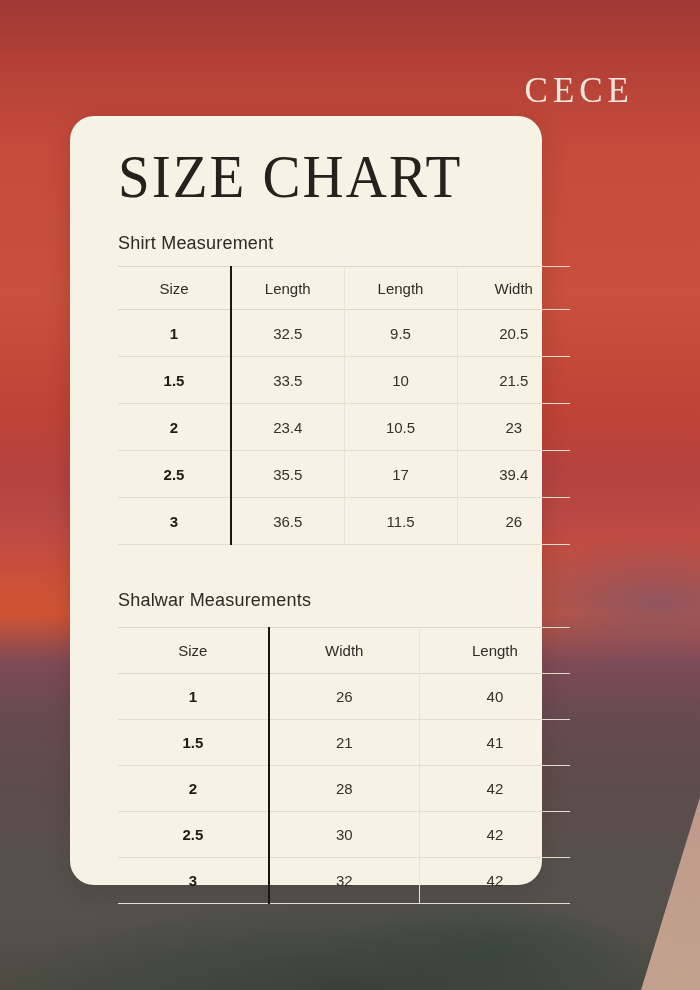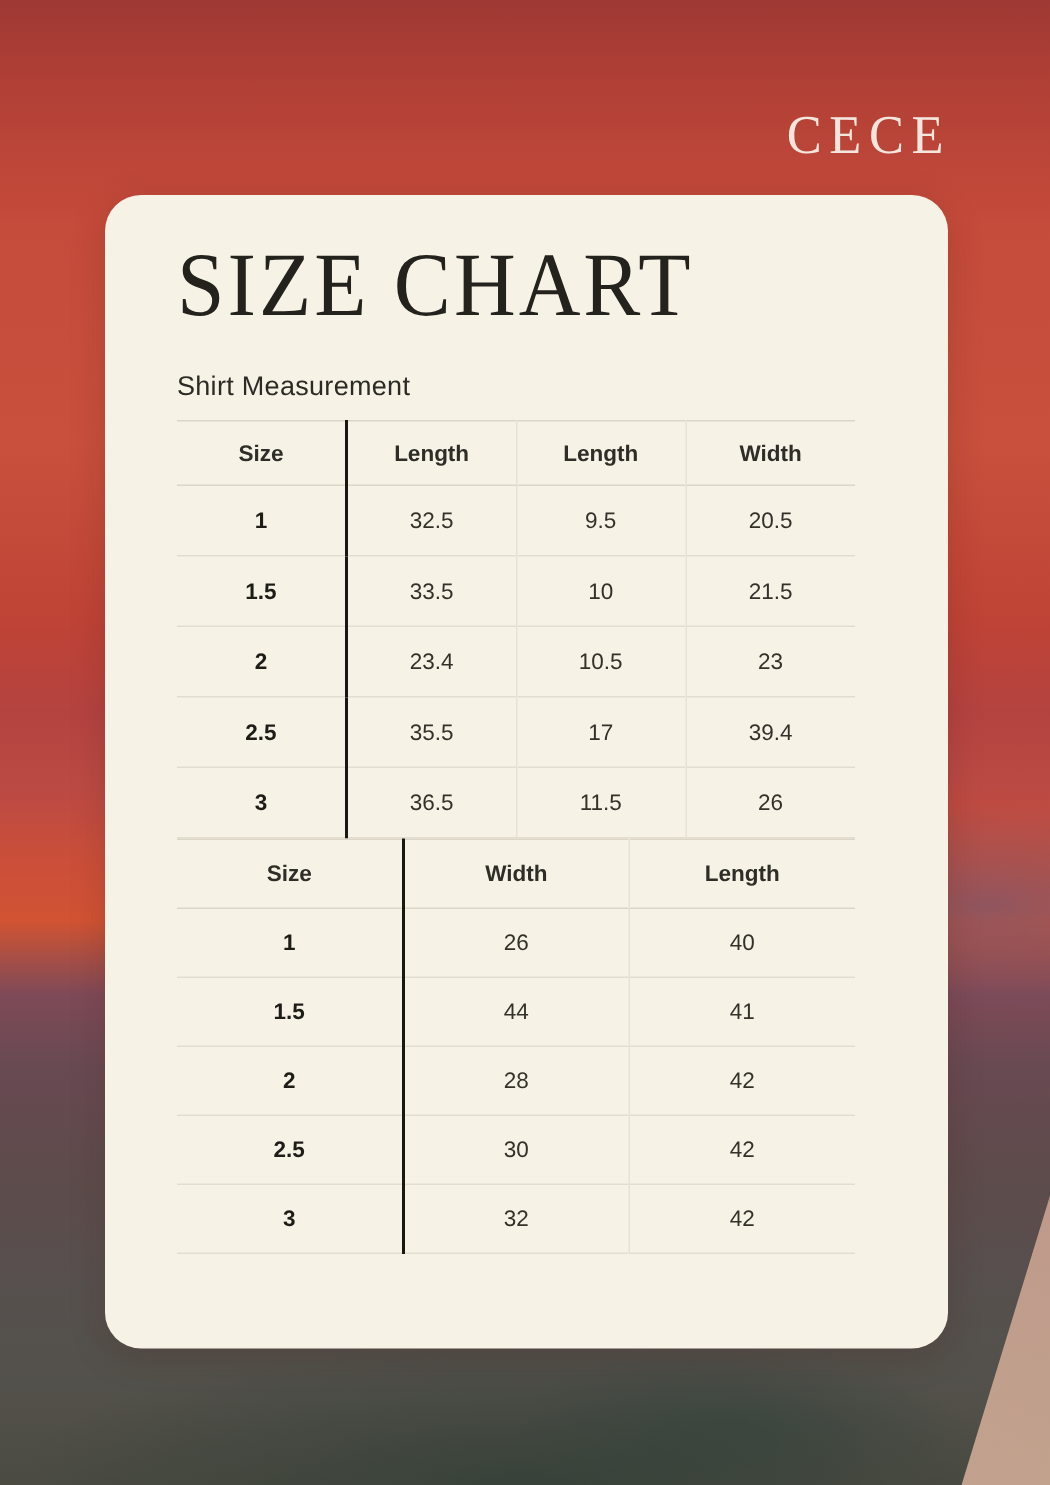--- a/index.html
+++ b/index.html
@@ -57,22 +57,22 @@
     font-size: 35px;
     letter-spacing: 5px;
     color: rgba(247,237,228,0.96);
     transform: scaleY(1.04);
     transform-origin: top right;
   }
 
   
   .card {
     position: absolute;
-    left: 70px; top: 130px;
-    width: 562px; height: 769px;
+    left: 70px; top: 116px;
+    width: 472px; height: 769px;
     background: #f7f2e6;
     border-radius: 24px;
     box-shadow: 0 6px 24px rgba(60,20,15,0.18);
   }
 
   .title {
     margin: 30px 0 0 48px;
     font-family: "Liberation Serif", serif;
     font-weight: 400;
     font-size: 57px;
@@ -95,21 +95,21 @@
   
   table.size-table {
     width: 452px;
     margin-left: 48px;
     border-collapse: collapse;
     table-layout: fixed;
     font-size: 15px;
     color: #33312a;
   }
   table.size-table th {
-    font-weight: 700;
+    font-weight: 400;
     color: #2e2d27;
     height: 40px;
   }
   table.size-table.t2 th { height: 43px; }
   table.size-table td {
     height: 44px;
     text-align: center;
   }
   table.size-table.t2 td { height: 43px; }
   table.size-table thead tr {
@@ -176,38 +176,39 @@
       </tr>
       <tr>
         <td>3</td>
         <td>36.5</td>
         <td>11.5</td>
         <td>26</td>
       </tr>
     </tbody>
   </table>
 
+  <h2 class="section-heading second">Shalwar Measurements</h2>
 
   <table class="size-table t2">
     <thead>
       <tr>
         <th>Size</th>
         <th>Width</th>
         <th>Length</th>
       </tr>
     </thead>
     <tbody>
       <tr>
         <td>1</td>
         <td>26</td>
         <td>40</td>
       </tr>
       <tr>
         <td>1.5</td>
-        <td>44</td>
+        <td>21</td>
         <td>41</td>
       </tr>
       <tr>
         <td>2</td>
         <td>28</td>
         <td>42</td>
       </tr>
       <tr>
         <td>2.5</td>
         <td>30</td>

